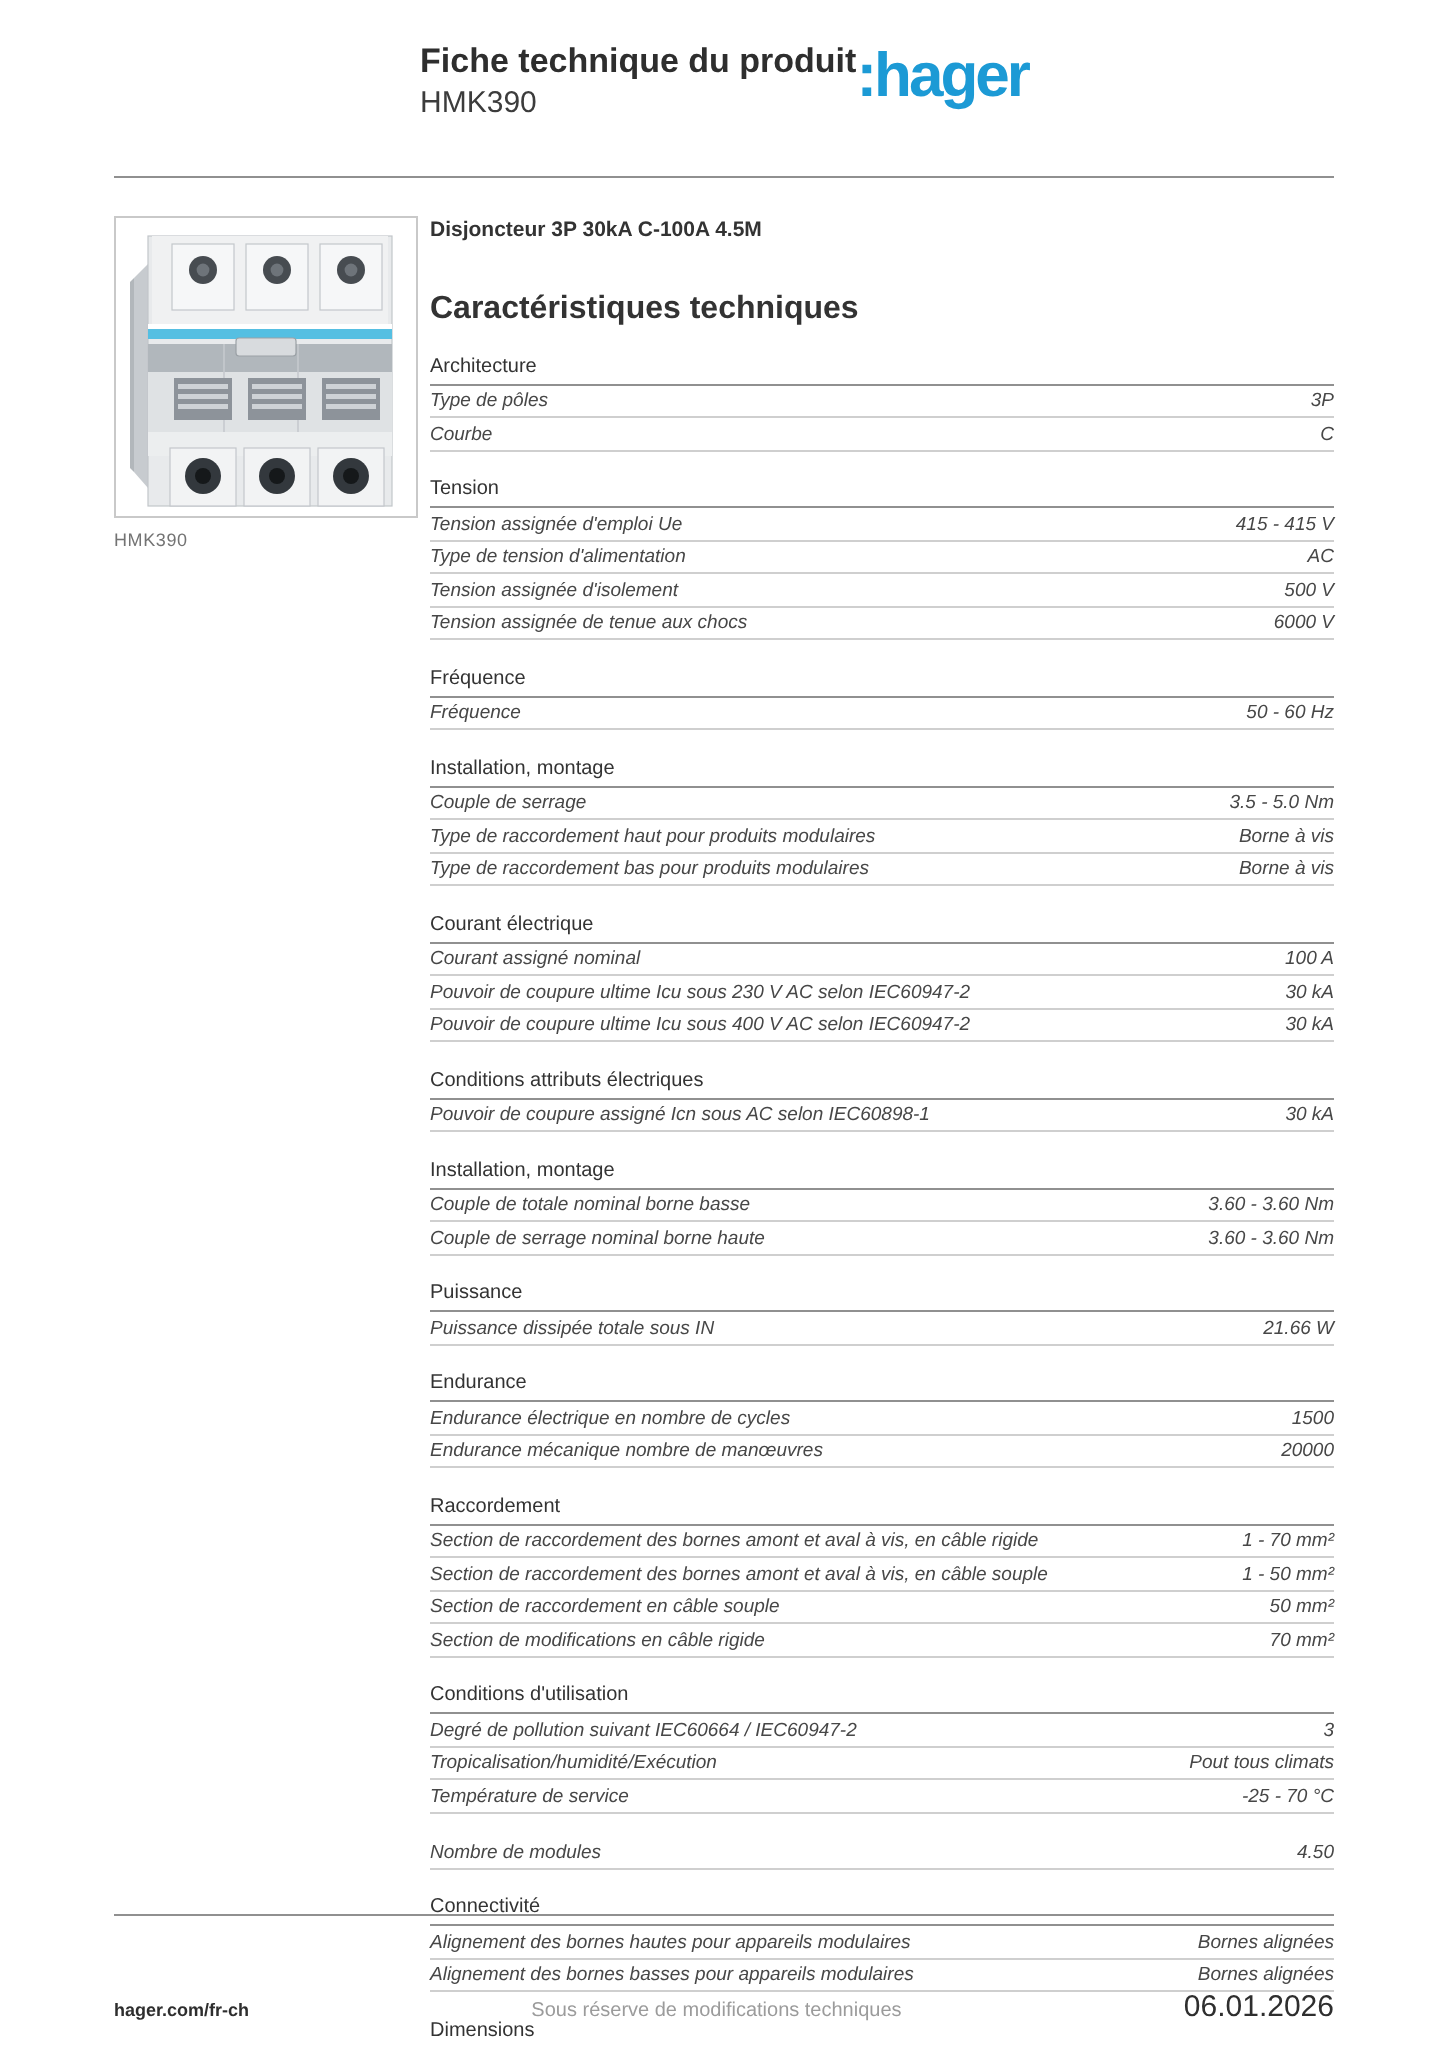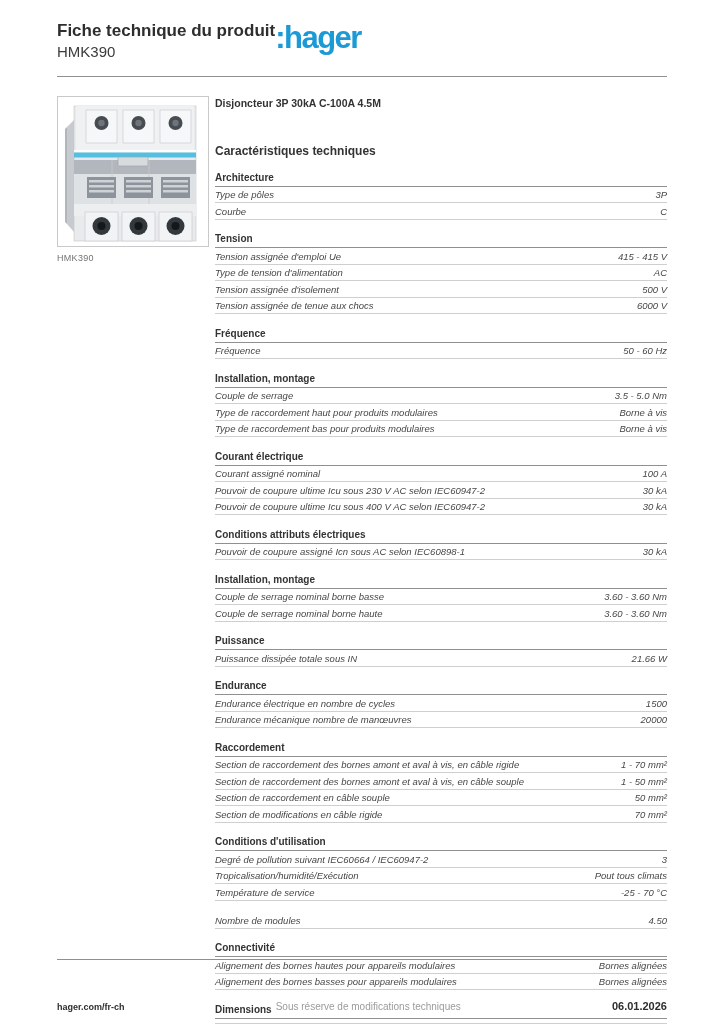--- a/index.html
+++ b/index.html
@@ -12,56 +12,56 @@
   *{box-sizing:border-box;}
   html,body{margin:0;padding:0;}
   body{
     width:724px;height:1024px;background:#ffffff;position:relative;
     font-family:"Liberation Sans",sans-serif;color:var(--text-dark);
     overflow:hidden;
   }
   .page{padding:20px 57px 0 57px;}
 
   
-  .doc-header{display:flex;justify-content:flex-start;align-items:flex-start;
-    padding-bottom:16px;border-bottom:1px solid var(--rule-dark);}
+  .doc-header{display:flex;justify-content:center;align-items:flex-start;
+    padding-bottom:28px;border-bottom:1px solid var(--rule-dark);}
   .doc-title{font-size:17px;font-weight:bold;color:#2e2e2e;line-height:1.25;}
   .doc-code{font-size:15px;color:#3c3c3c;margin-top:2px;}
   .logo{font-size:31px;font-weight:bold;color:var(--brand-blue);
     letter-spacing:-1.5px;line-height:1;margin-top:2px;}
 
   
   .content{display:flex;margin-top:19px;}
   .left-col{width:158px;flex:0 0 158px;}
   .image-box{width:152px;height:151px;border:1px solid #c9c9c9;background:#ffffff;
     display:flex;align-items:center;justify-content:center;overflow:hidden;}
   .image-caption{font-size:9px;color:#737373;margin-top:6px;letter-spacing:.3px;}
   .right-col{flex:1;min-width:0;}
 
   .product-name{font-size:10.5px;font-weight:bold;color:#333;margin-top:1px;}
-  .table-heading{font-size:12px;font-weight:bold;color:#333;margin-top:35px;}
+  .table-heading{font-size:16px;font-weight:bold;color:#333;margin-top:25px;}
 
   
   .spec-table{margin-top:3px;}
   .spec-section{margin-top:11.5px;}
-  .section-title{font-size:10px;font-weight:bold;color:#333;
+  .section-title{font-size:10px;font-weight:normal;color:#333;
     padding:2px 0 3px 0;border-bottom:1px solid var(--rule-dark);}
   .spec-row{display:flex;justify-content:space-between;align-items:baseline;
     font-size:9.5px;color:#474747;padding:2.5px 0 2px 0;
     border-bottom:1px solid var(--rule-light);font-style:italic;}
   .spec-label{text-align:left;padding-right:12px;}
   .spec-value{text-align:right;white-space:nowrap;}
 
   
   .doc-footer{position:absolute;left:57px;right:57px;bottom:12px;
     border-top:1px solid var(--rule-dark);padding-top:9px;
     display:flex;justify-content:space-between;align-items:baseline;}
   .footer-link{font-size:9px;font-weight:bold;color:#2e2e2e;text-decoration:none;margin-top:33px;}
   .footer-note{font-size:10px;color:#9b9b9b;}
-  .footer-date{font-size:11px;font-weight:bold;color:#2e2e2e;}
+  .footer-date{font-size:15px;font-weight:normal;color:#2e2e2e;}
 </style>
 </head>
 <body>
 
 <div class="page">
 
   <div class="doc-header">
     <div>
       <div class="doc-title">Fiche technique du produit</div>
       <div class="doc-code">HMK390</div>
@@ -217,21 +217,21 @@
           <div class="spec-section">
             <div class="section-title">Conditions attributs électriques</div>
             <div class="spec-row">
               <span class="spec-label">Pouvoir de coupure assigné Icn sous AC selon IEC60898-1</span>
               <span class="spec-value">30 kA</span>
             </div>
           </div>
           <div class="spec-section">
             <div class="section-title">Installation, montage</div>
             <div class="spec-row">
-              <span class="spec-label">Couple de serrage nominal borne basse</span>
+              <span class="spec-label">Couple de totale nominal borne basse</span>
               <span class="spec-value">3.60 - 3.60 Nm</span>
             </div>
             <div class="spec-row">
               <span class="spec-label">Couple de serrage nominal borne haute</span>
               <span class="spec-value">3.60 - 3.60 Nm</span>
             </div>
           </div>
           <div class="spec-section">
             <div class="section-title">Puissance</div>
             <div class="spec-row">

